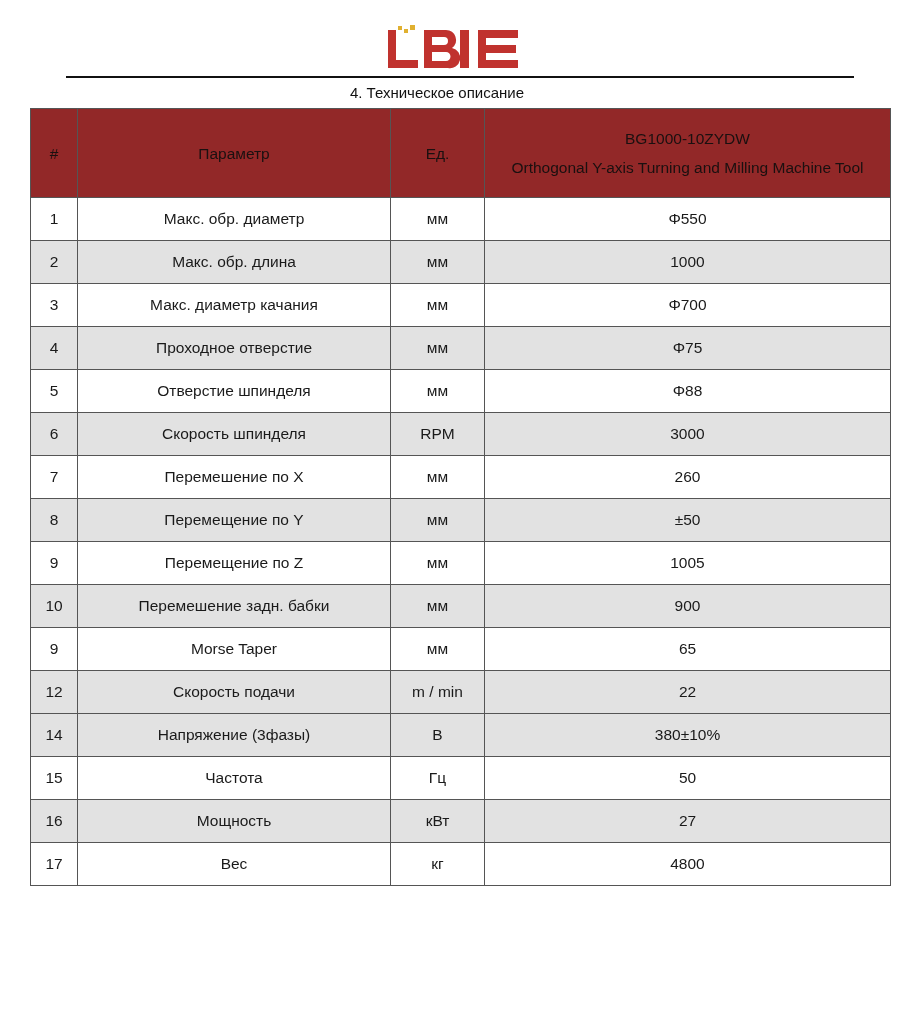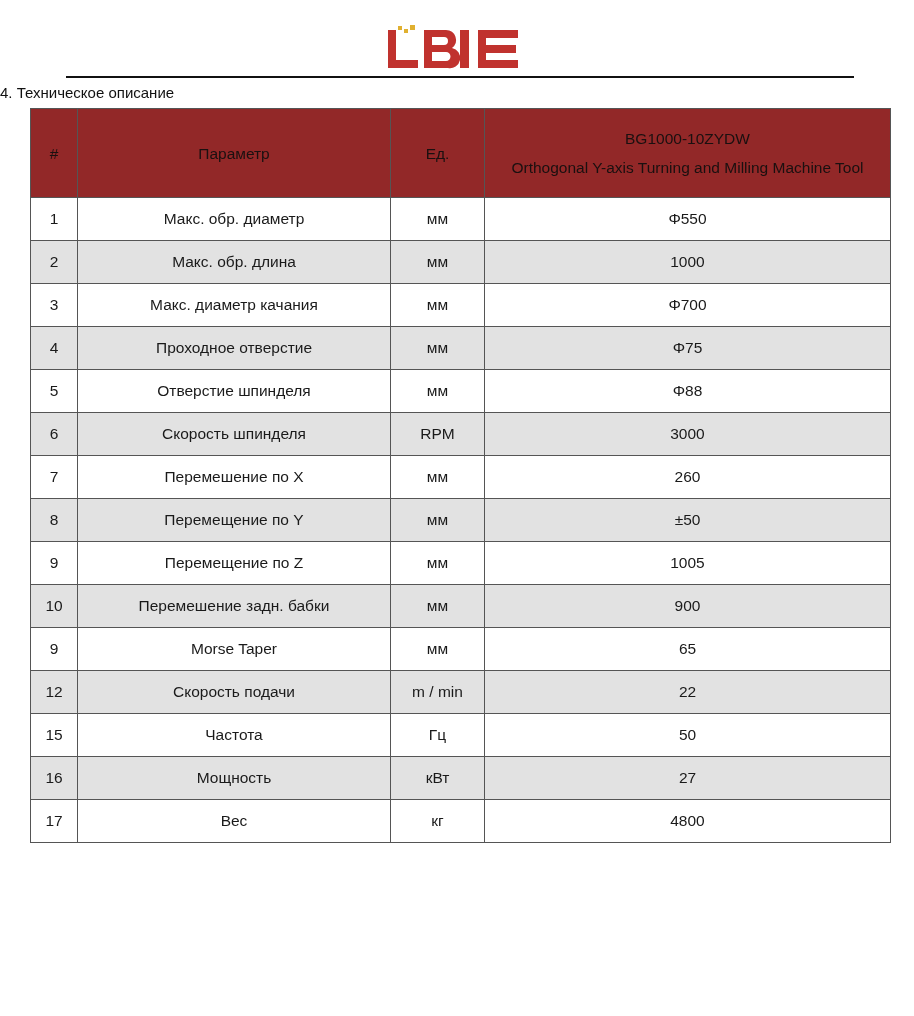--- a/index.html
+++ b/index.html
@@ -1,20 +1,20 @@
 <!DOCTYPE html>
 <html><head>
 <meta charset="utf-8">
 <style>
   html, body { margin: 0; padding: 0; background: #ffffff; }
   body { width: 914px; height: 1016px; position: relative; overflow: hidden;
          font-family: "Liberation Sans", sans-serif; color: #1a1a1a; }
   .logo { position: absolute; left: 386px; top: 22px; width: 150px; height: 50px; }
   .rule { position: absolute; left: 66px; top: 76px; width: 788px; height: 2px; background: #111; }
-  .doc-title { position: absolute; left: 0; width: 874px; top: 84px; text-align: left;
+  .doc-title { position: absolute; left: 0; width: 874px; top: 84px; text-align: center;
                font-size: 15px; color: #111; }
   table.spec { position: absolute; left: 30px; top: 108px; width: 860px;
                border-collapse: collapse; table-layout: fixed; font-size: 15.5px; }
   table.spec th, table.spec td { border: 1px solid #555; text-align: center; vertical-align: middle;
                padding: 0 6px; }
   table.spec th { background: #922828; color: #1a1010; font-weight: normal; height: 88px; line-height: 29px; }
   table.spec td { height: 42px; line-height: 22px; }
   table.spec tr.alt td { background: #e2e2e2; }
   table.spec tr.tall td { height: 58px; }
   col.c1 { width: 47px; } col.c2 { width: 313px; } col.c3 { width: 94px; } col.c4 { width: 406px; }
@@ -127,20 +127,26 @@
         <td>Morse Taper</td>
         <td>мм</td>
         <td>65</td>
       </tr>
       <tr class="alt">
         <td>12</td>
         <td>Скорость подачи</td>
         <td>m / min</td>
         <td>22</td>
       </tr>
+      <tr class="alt">
+        <td>14</td>
+        <td>Напряжение (3фазы)</td>
+        <td>В</td>
+        <td>380±10%</td>
+      </tr>
       <tr>
         <td>15</td>
         <td>Частота</td>
         <td>Гц</td>
         <td>50</td>
       </tr>
       <tr class="alt">
         <td>16</td>
         <td>Мощность</td>
         <td>кВт</td>

